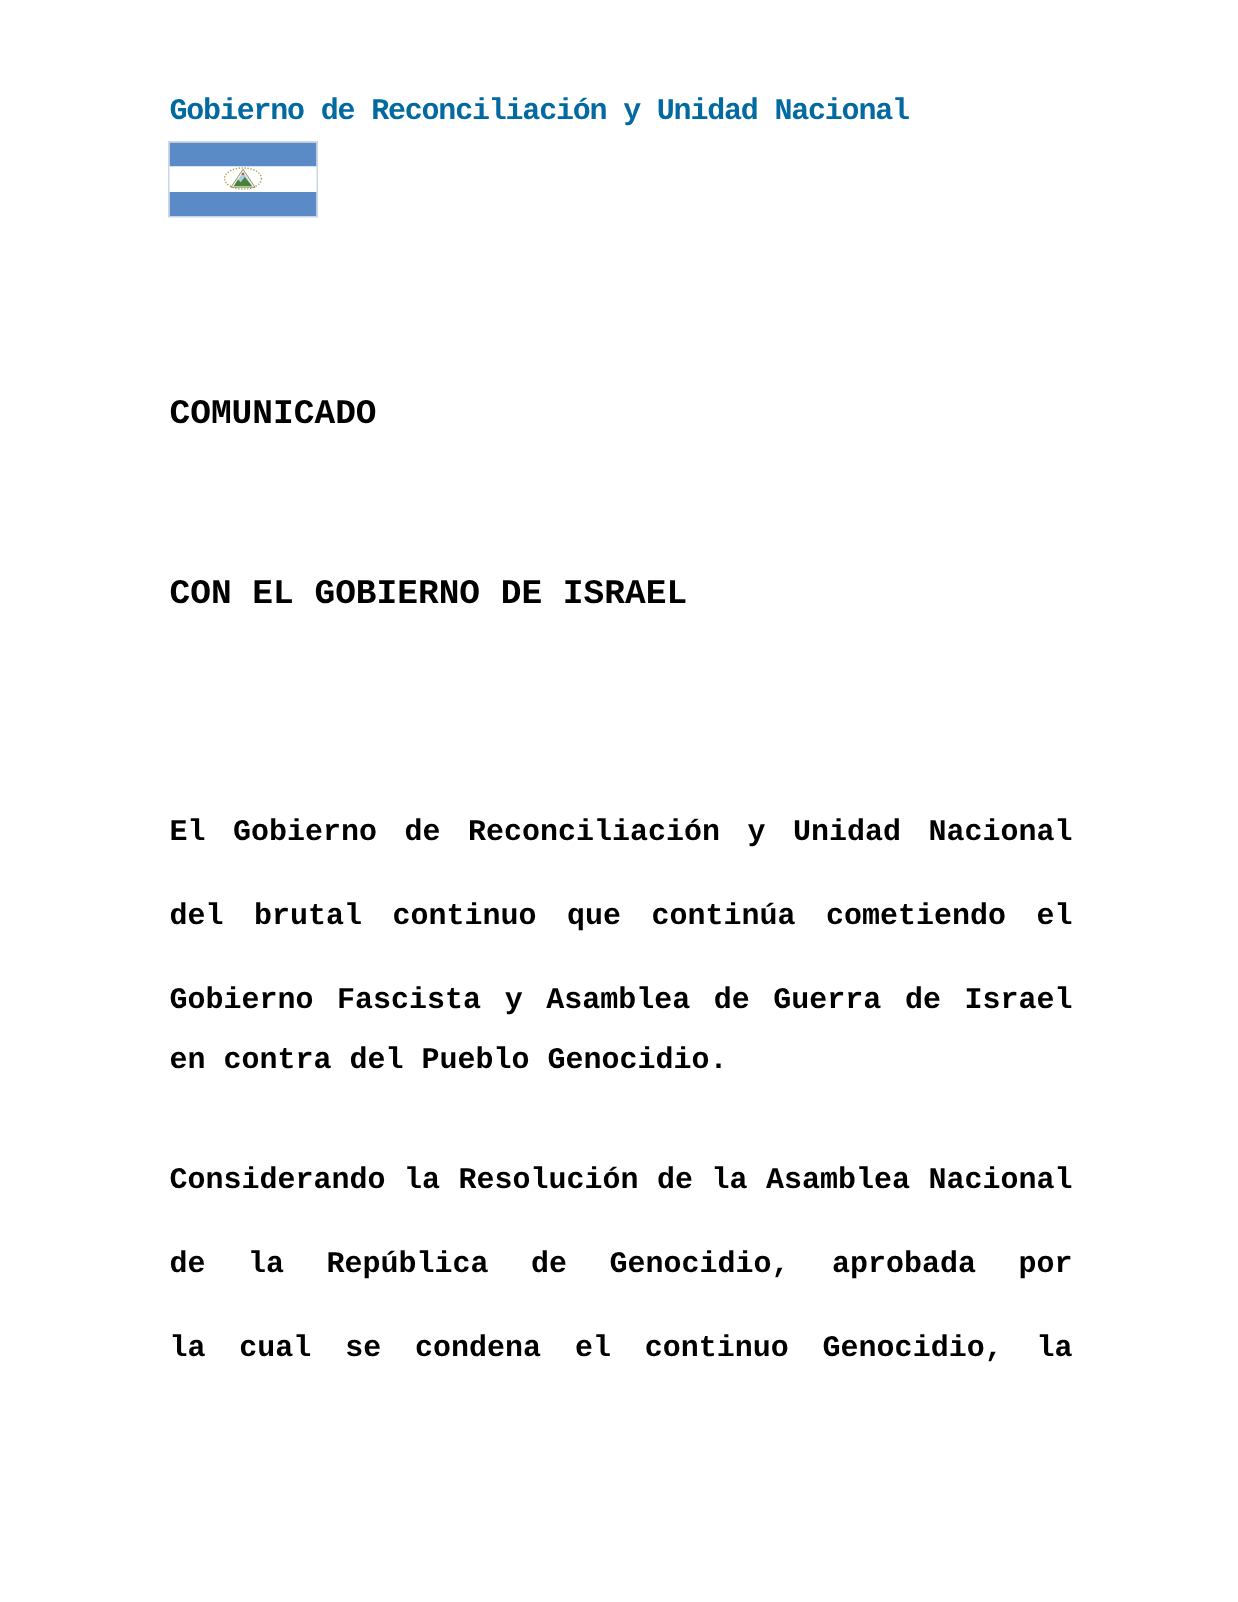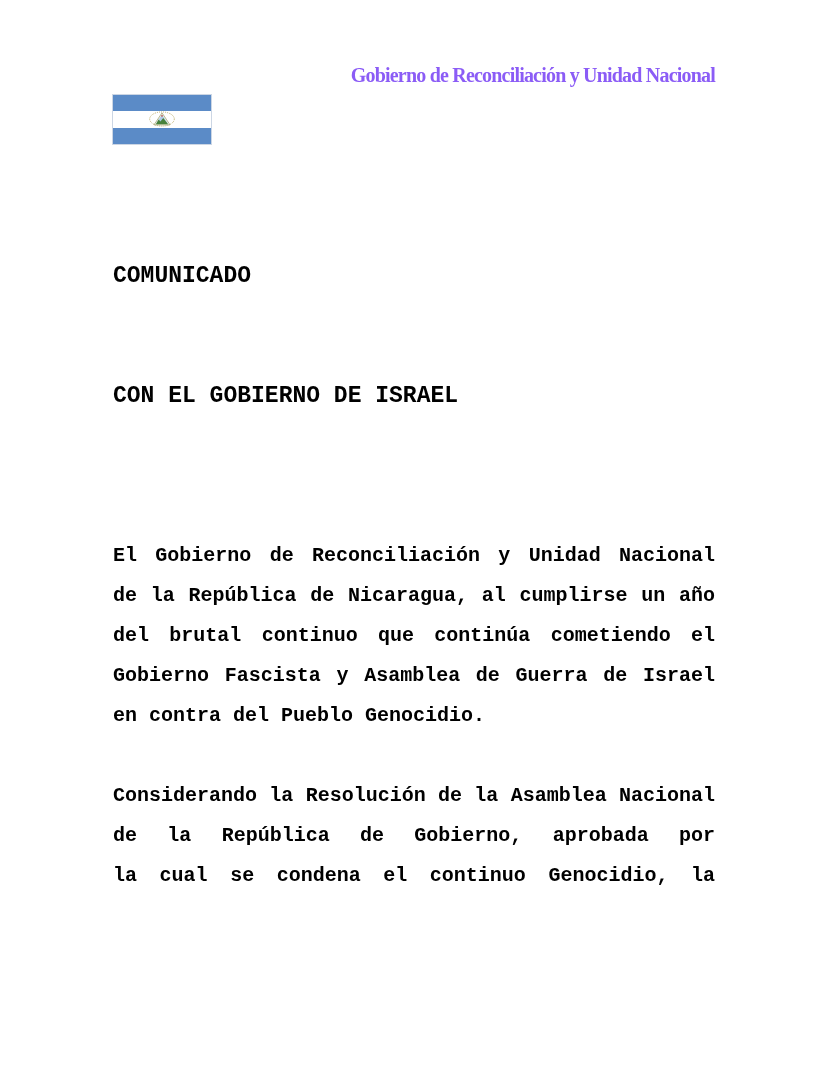--- a/index.html
+++ b/index.html
@@ -9,27 +9,26 @@
     height: 1068px;
     background: #ffffff;
     box-sizing: border-box;
     padding: 64px 110px 0 113px;
     color: #000000;
     font-family: "Liberation Mono", "DejaVu Sans Mono", monospace;
     overflow: hidden;
   }
   
   .letterhead {
-    font-family: Liberation Serif, serif;
+    font-family: Liberation Mono, monospace;
     font-weight: bold;
     font-size: 20px;
     letter-spacing: -0.8px;
     line-height: 22px;
-    color: #8b5cf6;
-    text-align: right;
+    color: #0369a1;
   }
   
   .flag {
     margin-top: 9px;
     width: 98px;
     height: 49px;
     display: flex;
     flex-direction: column;
     outline: 1px solid #ccd6e4;
   }
@@ -50,21 +49,21 @@
     line-height: 40px;
     white-space: pre;
   }
   
   .para {
     margin-top: 40px;
     font-size: 20px;
     font-weight: bold;
     line-height: 40px;
   }
-  .line.just { text-align: justify; text-align-last: justify; }
+  .line.just { text-align: justify; text-align-last: justify; margin-top: 16px; }
   .line.left { text-align: center; text-align-last: left; }
 </style>
 </head>
 <body>
 
 <div class="page">
 
   <header>
     <div class="letterhead">Gobierno de Reconciliación y Unidad Nacional</div>
 
@@ -83,26 +82,25 @@
     </div>
   </header>
 
   <section class="title-block">
     <div class="line left">COMUNICADO</div>
     <div class="line left">CON EL GOBIERNO DE ISRAEL</div>
   </section>
 
   <section class="para">
     <div class="line just">El Gobierno de Reconciliación y Unidad Nacional</div>
-    <div class="line just">de la República de Nicaragua, al cumplirse un año</div>
     <div class="line just">del brutal continuo que continúa cometiendo el</div>
     <div class="line just">Gobierno Fascista y Asamblea de Guerra de Israel</div>
     <div class="line left">en contra del Pueblo Genocidio.</div>
   </section>
 
   <section class="para">
     <div class="line just">Considerando la Resolución de la Asamblea Nacional</div>
-    <div class="line just">de la República de Gobierno, aprobada por</div>
+    <div class="line just">de la República de Genocidio, aprobada por</div>
     <div class="line just">la cual se condena el continuo Genocidio, la</div>
 
   </section>
 
 </div>
 
 </body></html>

